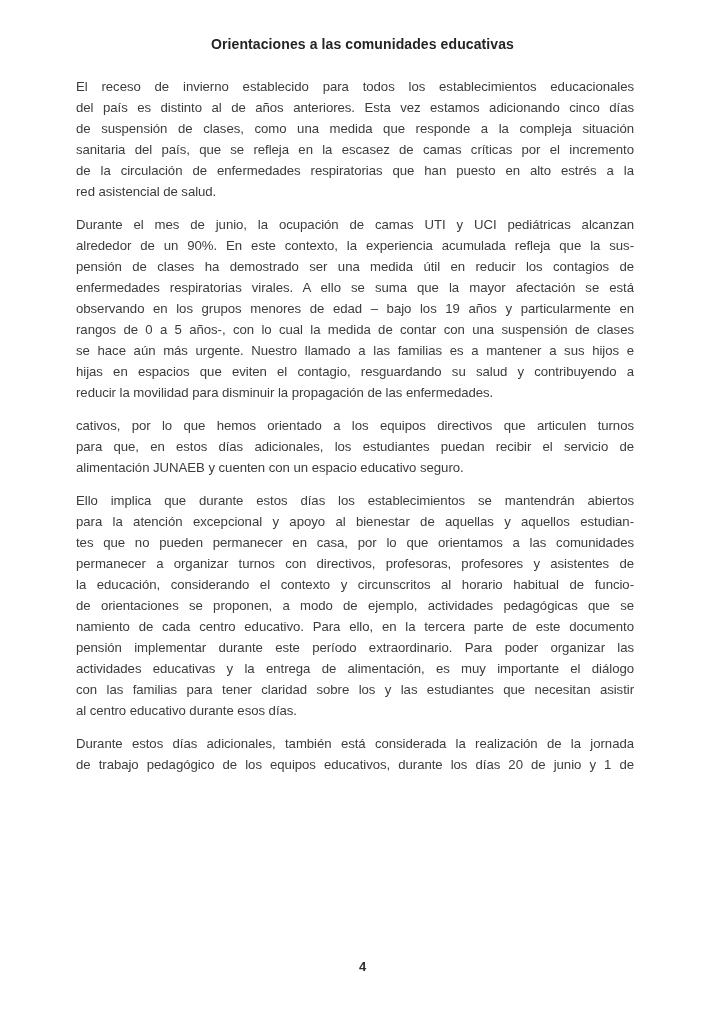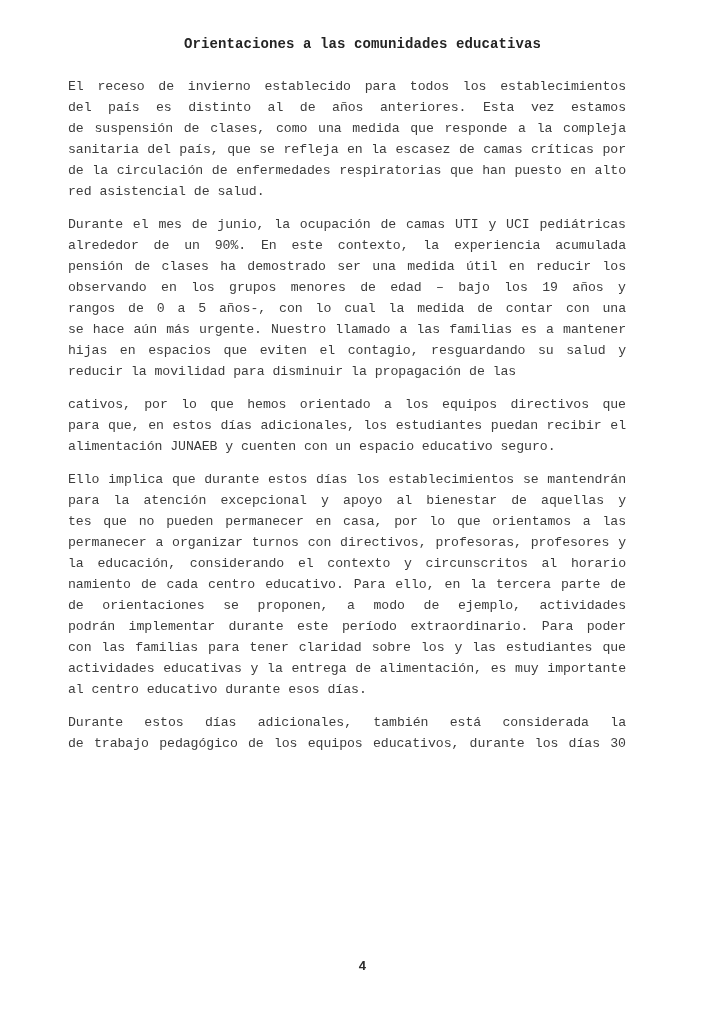--- a/index.html
+++ b/index.html
@@ -5,38 +5,38 @@
   html, body {
     margin: 0;
     padding: 0;
     background: #ffffff;
   }
   .page {
     position: relative;
     width: 725px;
     height: 1024px;
     background: #ffffff;
-    font-family: Liberation Mono, monospace;
+    font-family: Liberation Sans, sans-serif;
     overflow: hidden;
   }
   .doc-header {
     position: absolute;
     top: 36px;
     left: 0;
     width: 100%;
     text-align: center;
     font-size: 14px;
     font-weight: bold;
     letter-spacing: 0.1px;
     color: #242424;
   }
   .content {
     position: absolute;
     top: 76px;
-    left: 68px;
+    left: 76px;
     width: 558px;
     color: #3c3c3c;
     font-size: 13.2px;
     line-height: 21px;
     letter-spacing: -0.05px;
   }
   .para {
     margin: 0 0 12px 0;
   }
   .line {
@@ -72,44 +72,45 @@
         <div class="line">del país es distinto al de años anteriores. Esta vez estamos adicionando cinco días</div>
         <div class="line">de suspensión de clases, como una medida que responde a la compleja situación</div>
         <div class="line">sanitaria del país, que se refleja en la escasez de camas críticas por el incremento</div>
         <div class="line">de la circulación de enfermedades respiratorias que han puesto en alto estrés a la</div>
         <div class="line last">red asistencial de salud.</div>
       </div>
       <div class="para">
         <div class="line">Durante el mes de junio, la ocupación de camas UTI y UCI pediátricas alcanzan</div>
         <div class="line">alrededor de un 90%. En este contexto, la experiencia acumulada refleja que la sus-</div>
         <div class="line">pensión de clases ha demostrado ser una medida útil en reducir los contagios de</div>
+        <div class="line">enfermedades respiratorias virales. A ello se suma que la mayor afectación se está</div>
         <div class="line">observando en los grupos menores de edad – bajo los 19 años y particularmente en</div>
         <div class="line">rangos de 0 a 5 años-, con lo cual la medida de contar con una suspensión de clases</div>
         <div class="line">se hace aún más urgente. Nuestro llamado a las familias es a mantener a sus hijos e</div>
         <div class="line">hijas en espacios que eviten el contagio, resguardando su salud y contribuyendo a</div>
         <div class="line last">reducir la movilidad para disminuir la propagación de las enfermedades.</div>
       </div>
       <div class="para">
         <div class="line">cativos, por lo que hemos orientado a los equipos directivos que articulen turnos</div>
         <div class="line">para que, en estos días adicionales, los estudiantes puedan recibir el servicio de</div>
         <div class="line last">alimentación JUNAEB y cuenten con un espacio educativo seguro.</div>
       </div>
       <div class="para">
         <div class="line">Ello implica que durante estos días los establecimientos se mantendrán abiertos</div>
         <div class="line">para la atención excepcional y apoyo al bienestar de aquellas y aquellos estudian-</div>
         <div class="line">tes que no pueden permanecer en casa, por lo que orientamos a las comunidades</div>
         <div class="line">permanecer a organizar turnos con directivos, profesoras, profesores y asistentes de</div>
         <div class="line">la educación, considerando el contexto y circunscritos al horario habitual de funcio-</div>
+        <div class="line">de orientaciones se proponen, a modo de ejemplo, actividades pedagógicas que se</div>
         <div class="line">namiento de cada centro educativo. Para ello, en la tercera parte de este documento</div>
-        <div class="line">de orientaciones se proponen, a modo de ejemplo, actividades pedagógicas que se</div>
-        <div class="line">podrán implementar durante este período  extraordinario. Para poder organizar las</div>
+        <div class="line">pensión implementar durante este período  extraordinario. Para poder organizar las</div>
+        <div class="line">actividades educativas y la entrega de alimentación, es muy importante el diálogo</div>
         <div class="line">con las familias para tener claridad sobre los y las estudiantes que necesitan asistir</div>
-        <div class="line">actividades educativas y la entrega de alimentación, es muy importante el diálogo</div>
         <div class="line last">al centro educativo durante esos días.</div>
       </div>
       <div class="para">
         <div class="line">Durante estos días adicionales, también está considerada la realización de la jornada</div>
-        <div class="line">de trabajo pedagógico de los equipos educativos, durante los días 30 de junio y 7 de</div>
+        <div class="line">de trabajo pedagógico de los equipos educativos, durante los días 20 de junio y 1 de</div>
       </div>
     </div>
 
   <div class="page-number">4</div>
 </div>
 
 </body></html>

